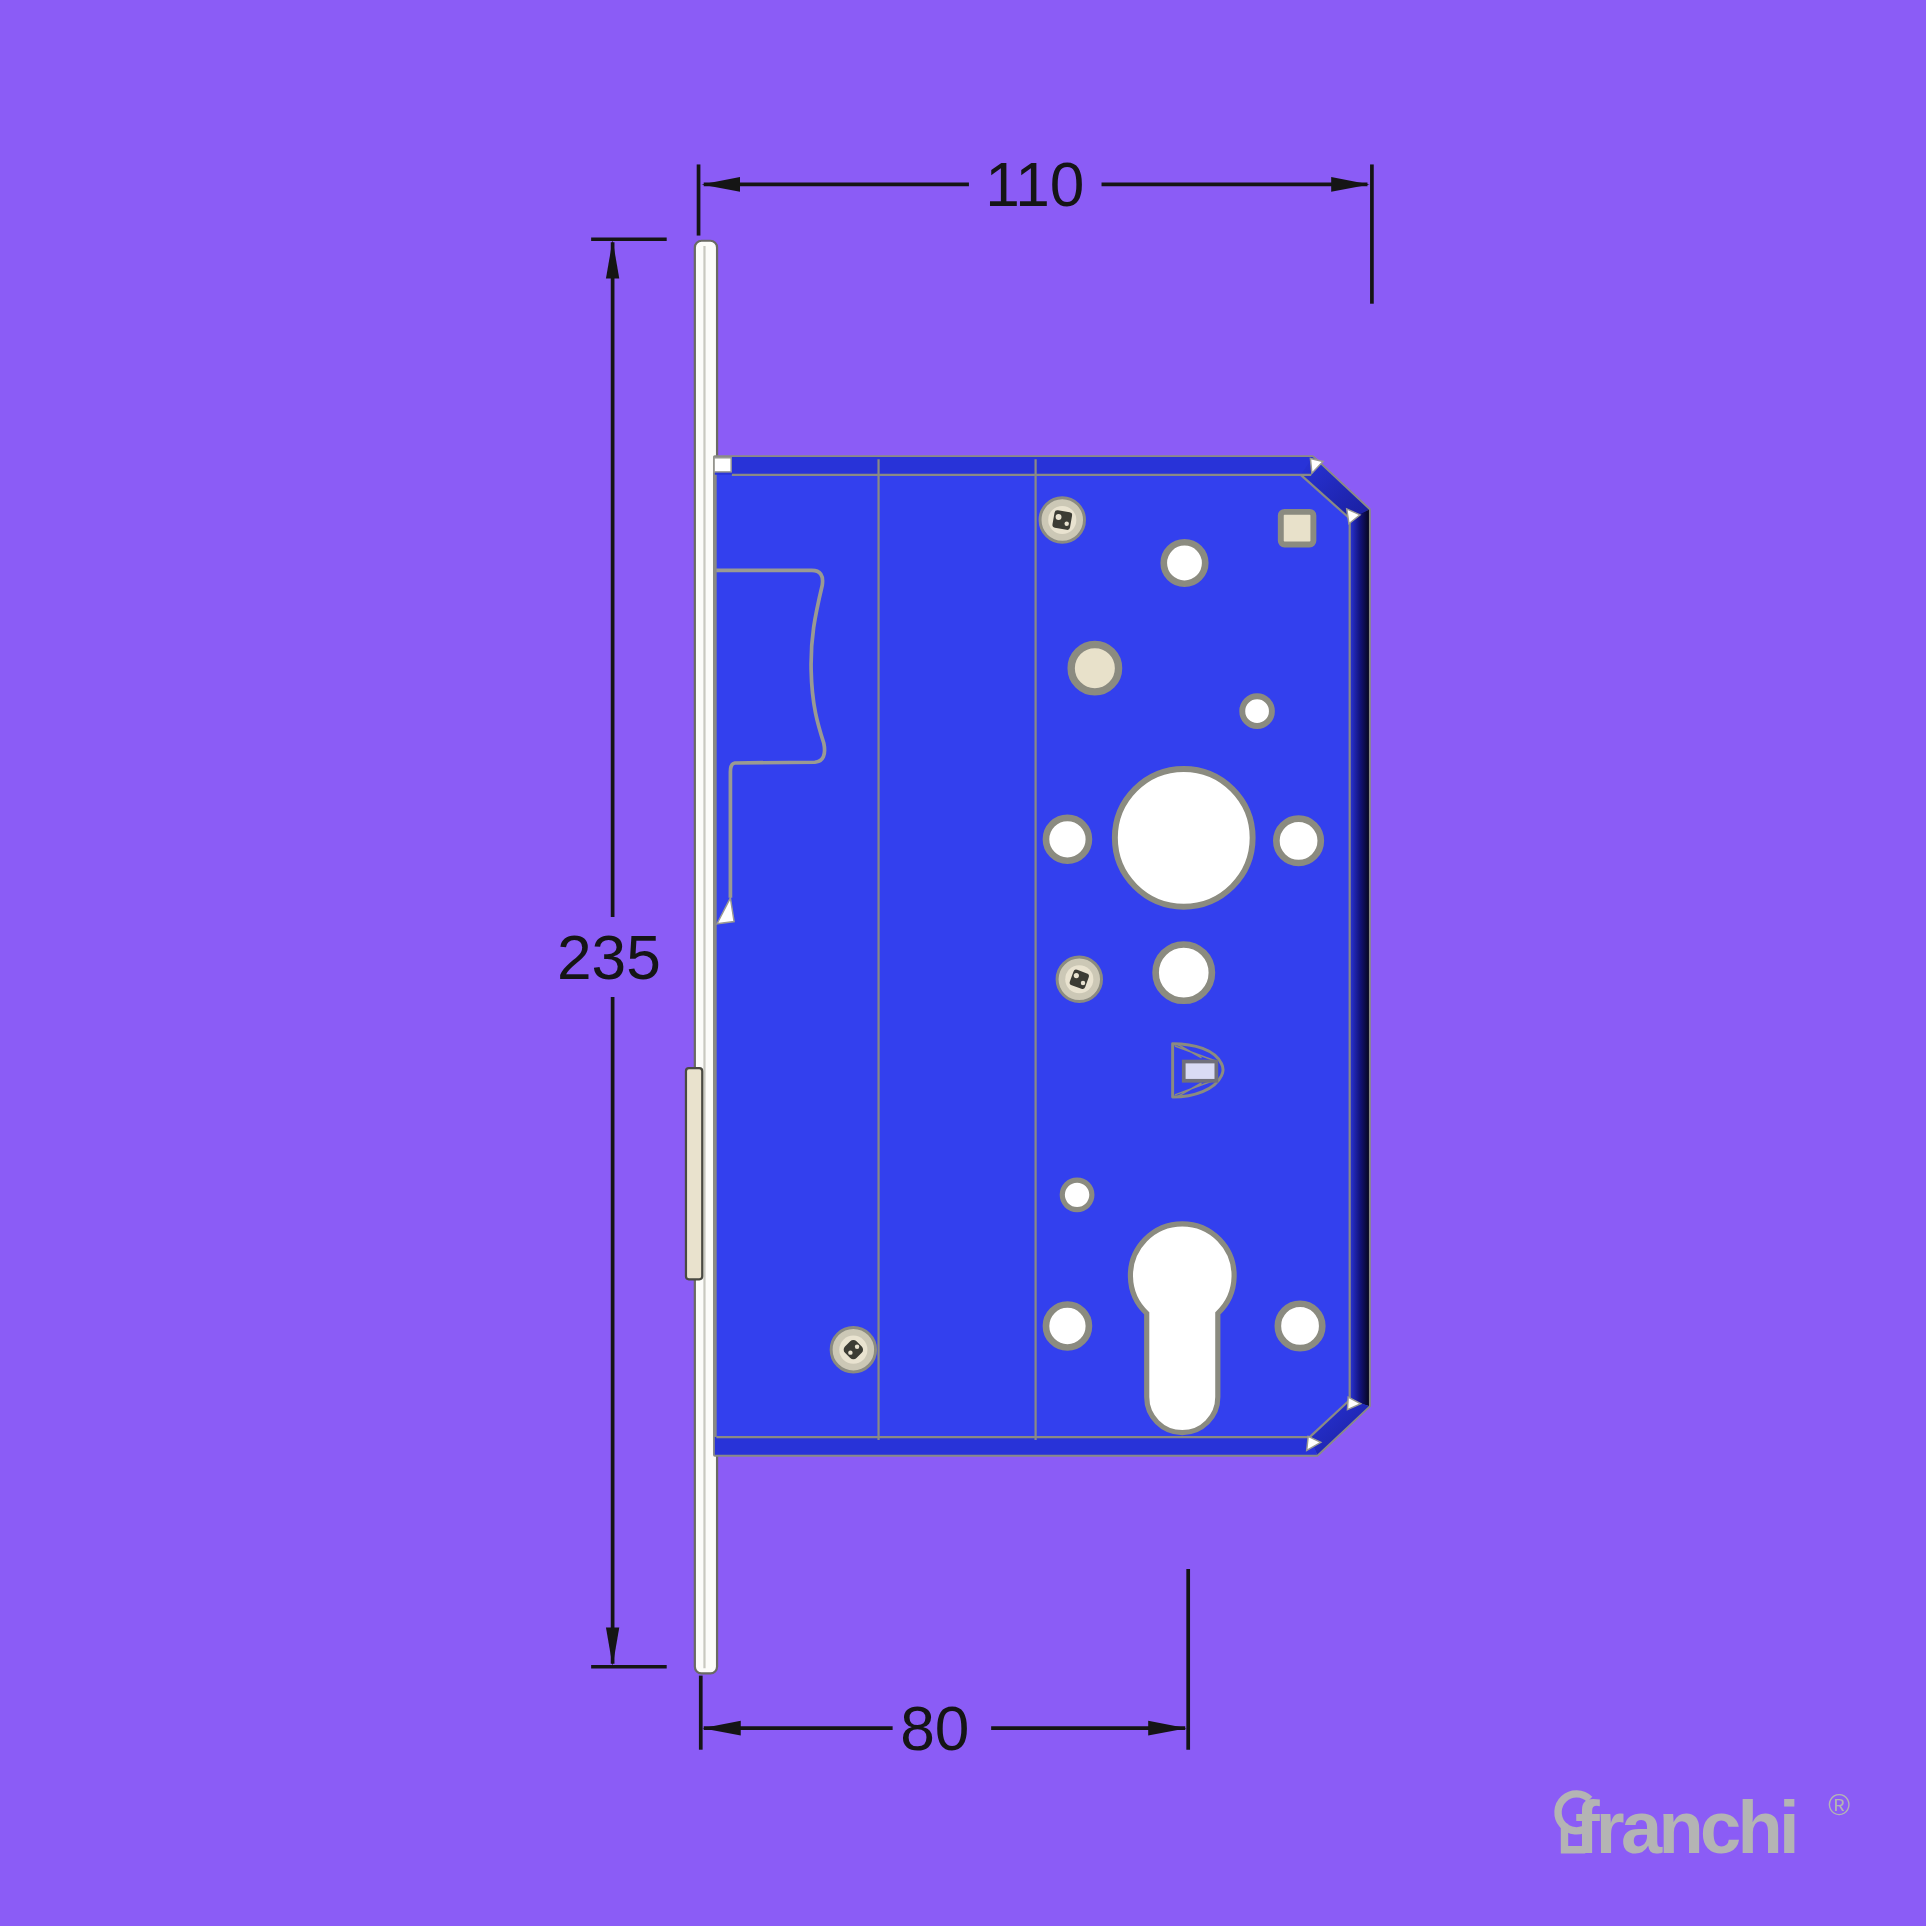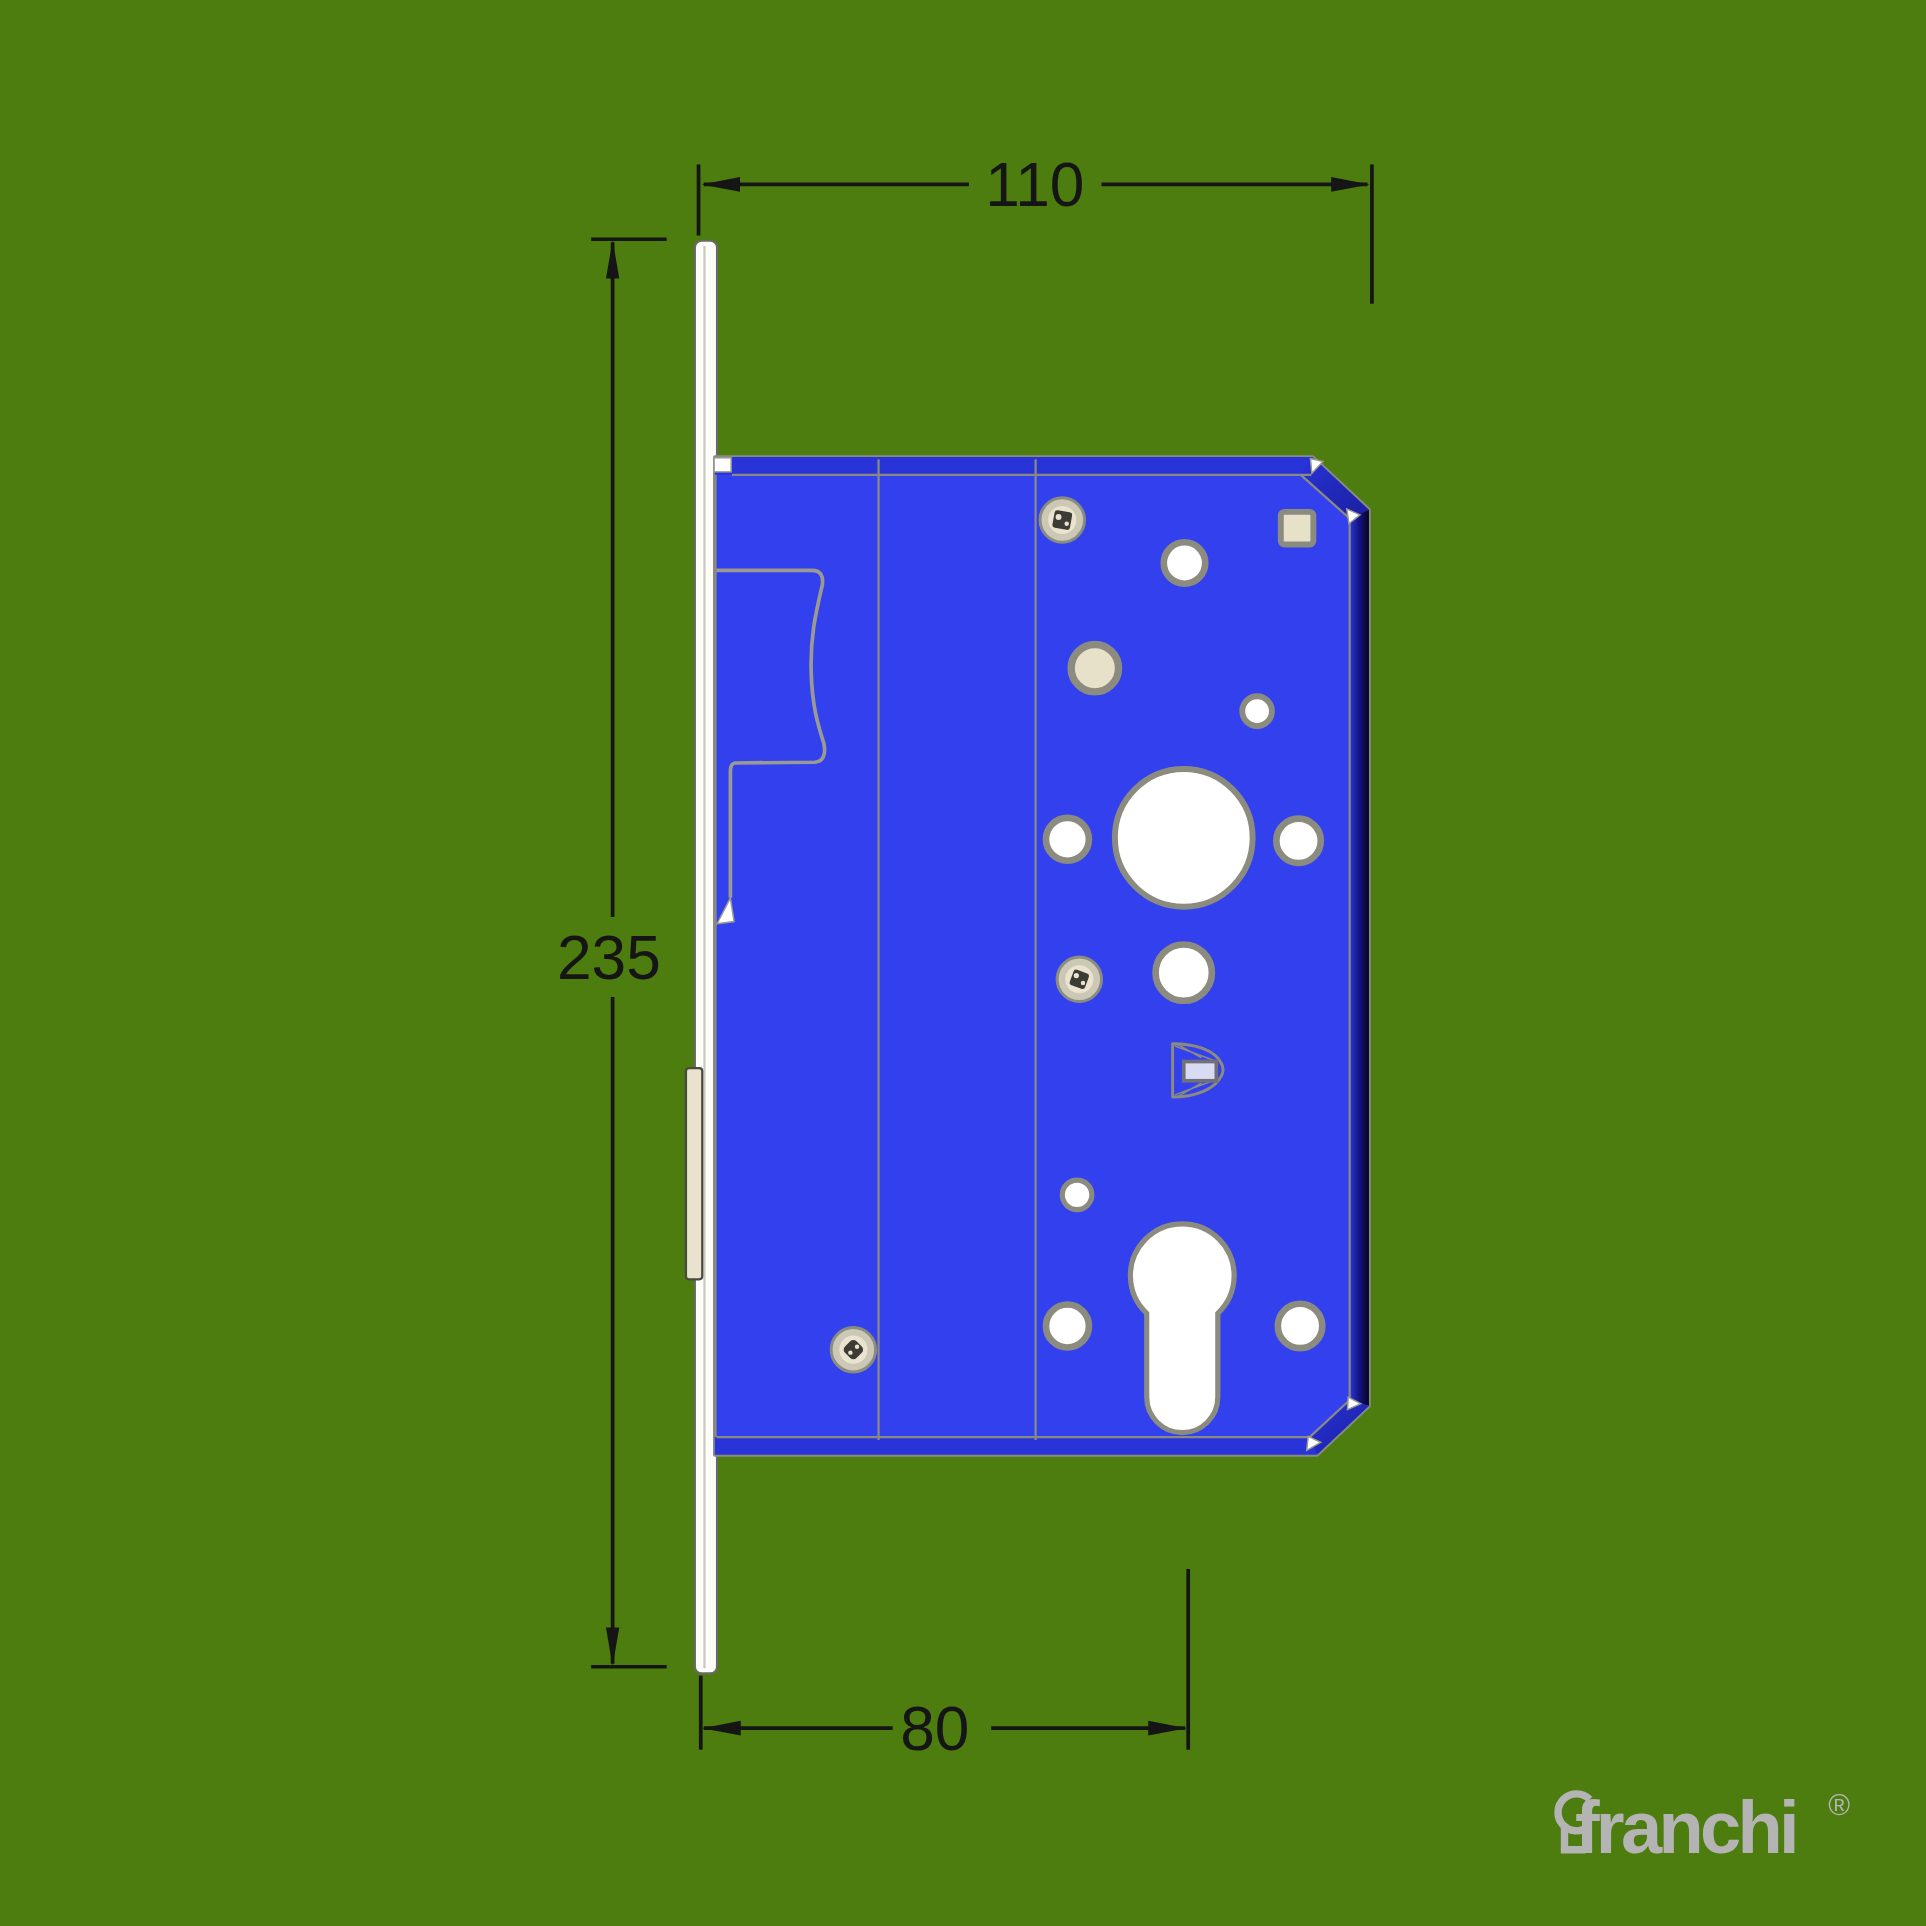--- a/index.html
+++ b/index.html
@@ -3,21 +3,21 @@
 <meta charset="utf-8">
 <style>
   :root{
     --case_blue:#3340ee; --band_blue:#2833d8; --edge_navy:#06061f;
     --outline_gray:#8a8a85; --panel_line_gray:#9a9a92; --hole_ring_gray:#8b8b80;
     --beige:#e8e1ca; --faceplate_white:#fcfcf9; --bolt_beige:#e9e2cd;
     --dim_black:#151515; --logo_gray:#b4b4b4; --bracket_lavender:#d9dbf4;
     --screw_dark:#3c3c34; --screw_ring:#ccc8b6; --screw_inner:#e9e3d0;
   }
   html,body{margin:0;padding:0;background:#ffffff;}
-  .canvas{position:relative;width:1926px;height:1926px;background:#4d7c0f;overflow:hidden;}
+  .canvas{position:relative;width:1926px;height:1926px;background:#8b5cf6;overflow:hidden;}
   svg{display:block;}
   .c-plate{fill:var(--case_blue);}
   .c-band{fill:var(--band_blue);}
   .s-out{stroke:var(--outline_gray);}
   .innerline{stroke:var(--outline_gray);stroke-width:3;fill:none;}
   .divider{stroke:var(--outline_gray);stroke-width:3;fill:none;}
   .hole{fill:#ffffff;stroke:var(--hole_ring_gray);}
   .hole-beige{fill:var(--beige);stroke:var(--hole_ring_gray);}
   .faceplate{fill:var(--faceplate_white);stroke:#6a6a64;stroke-width:3;}
   .bolt{fill:var(--bolt_beige);stroke:#4a4a42;stroke-width:3;}

